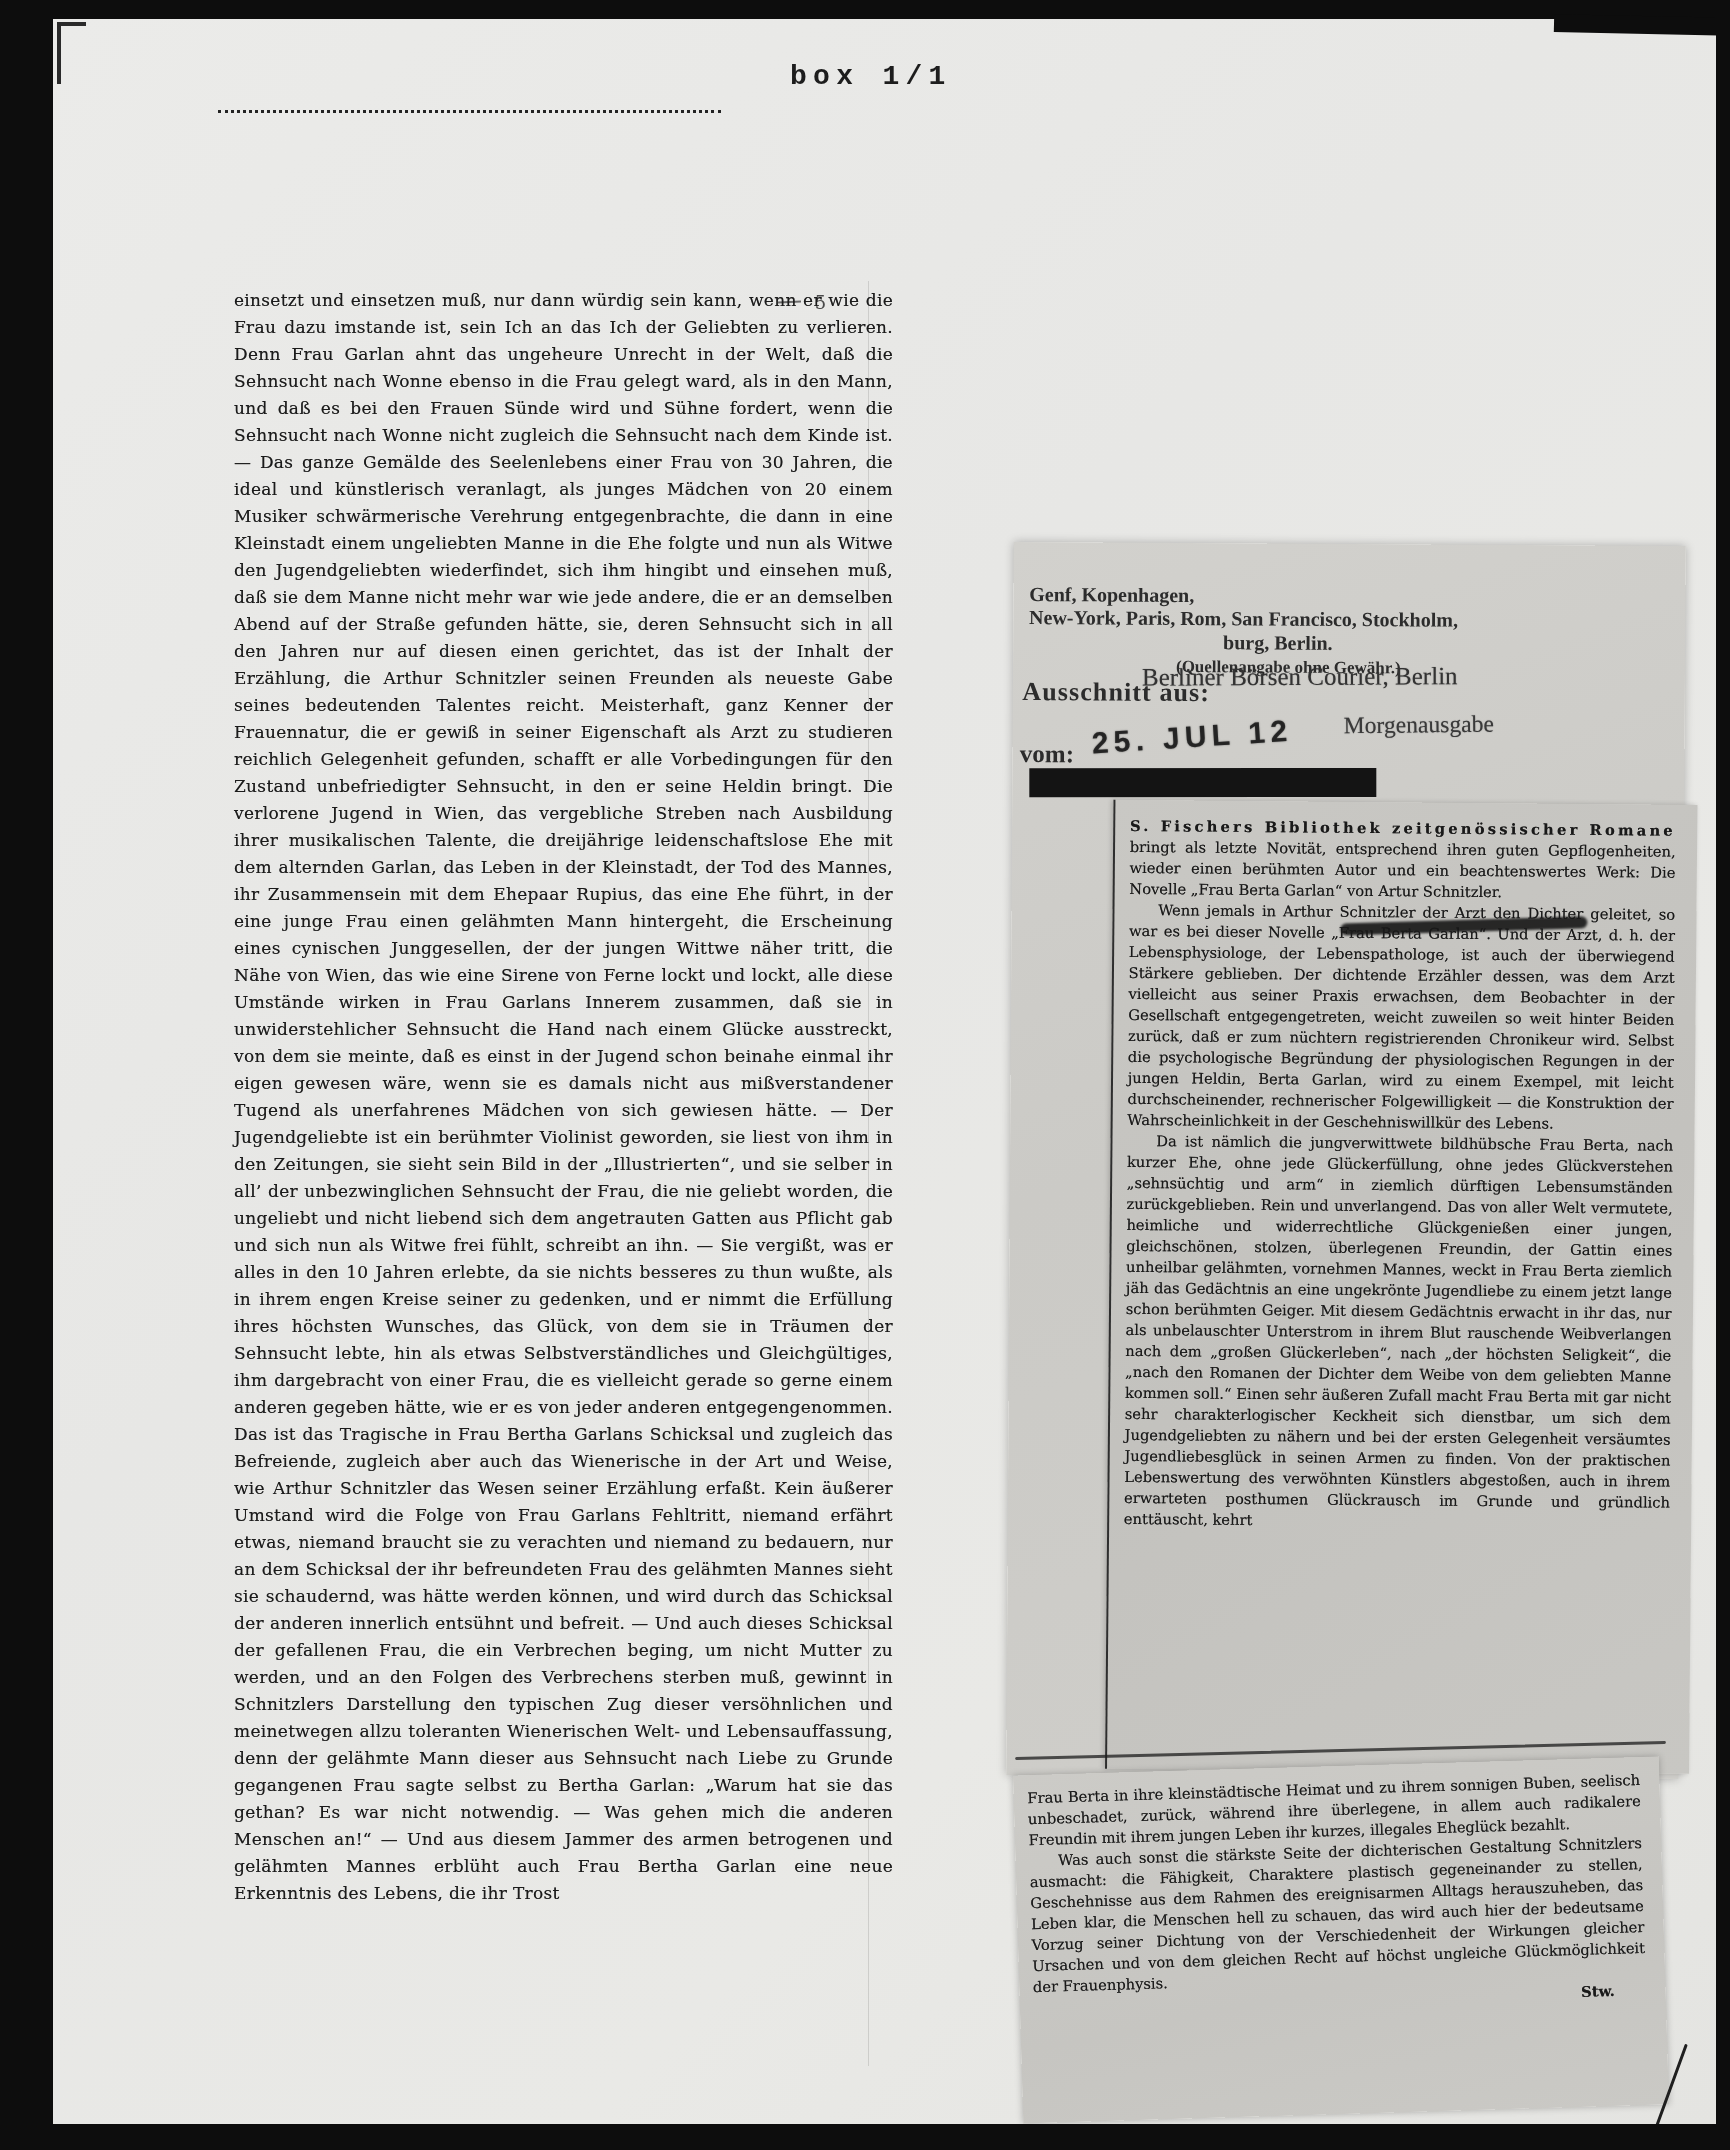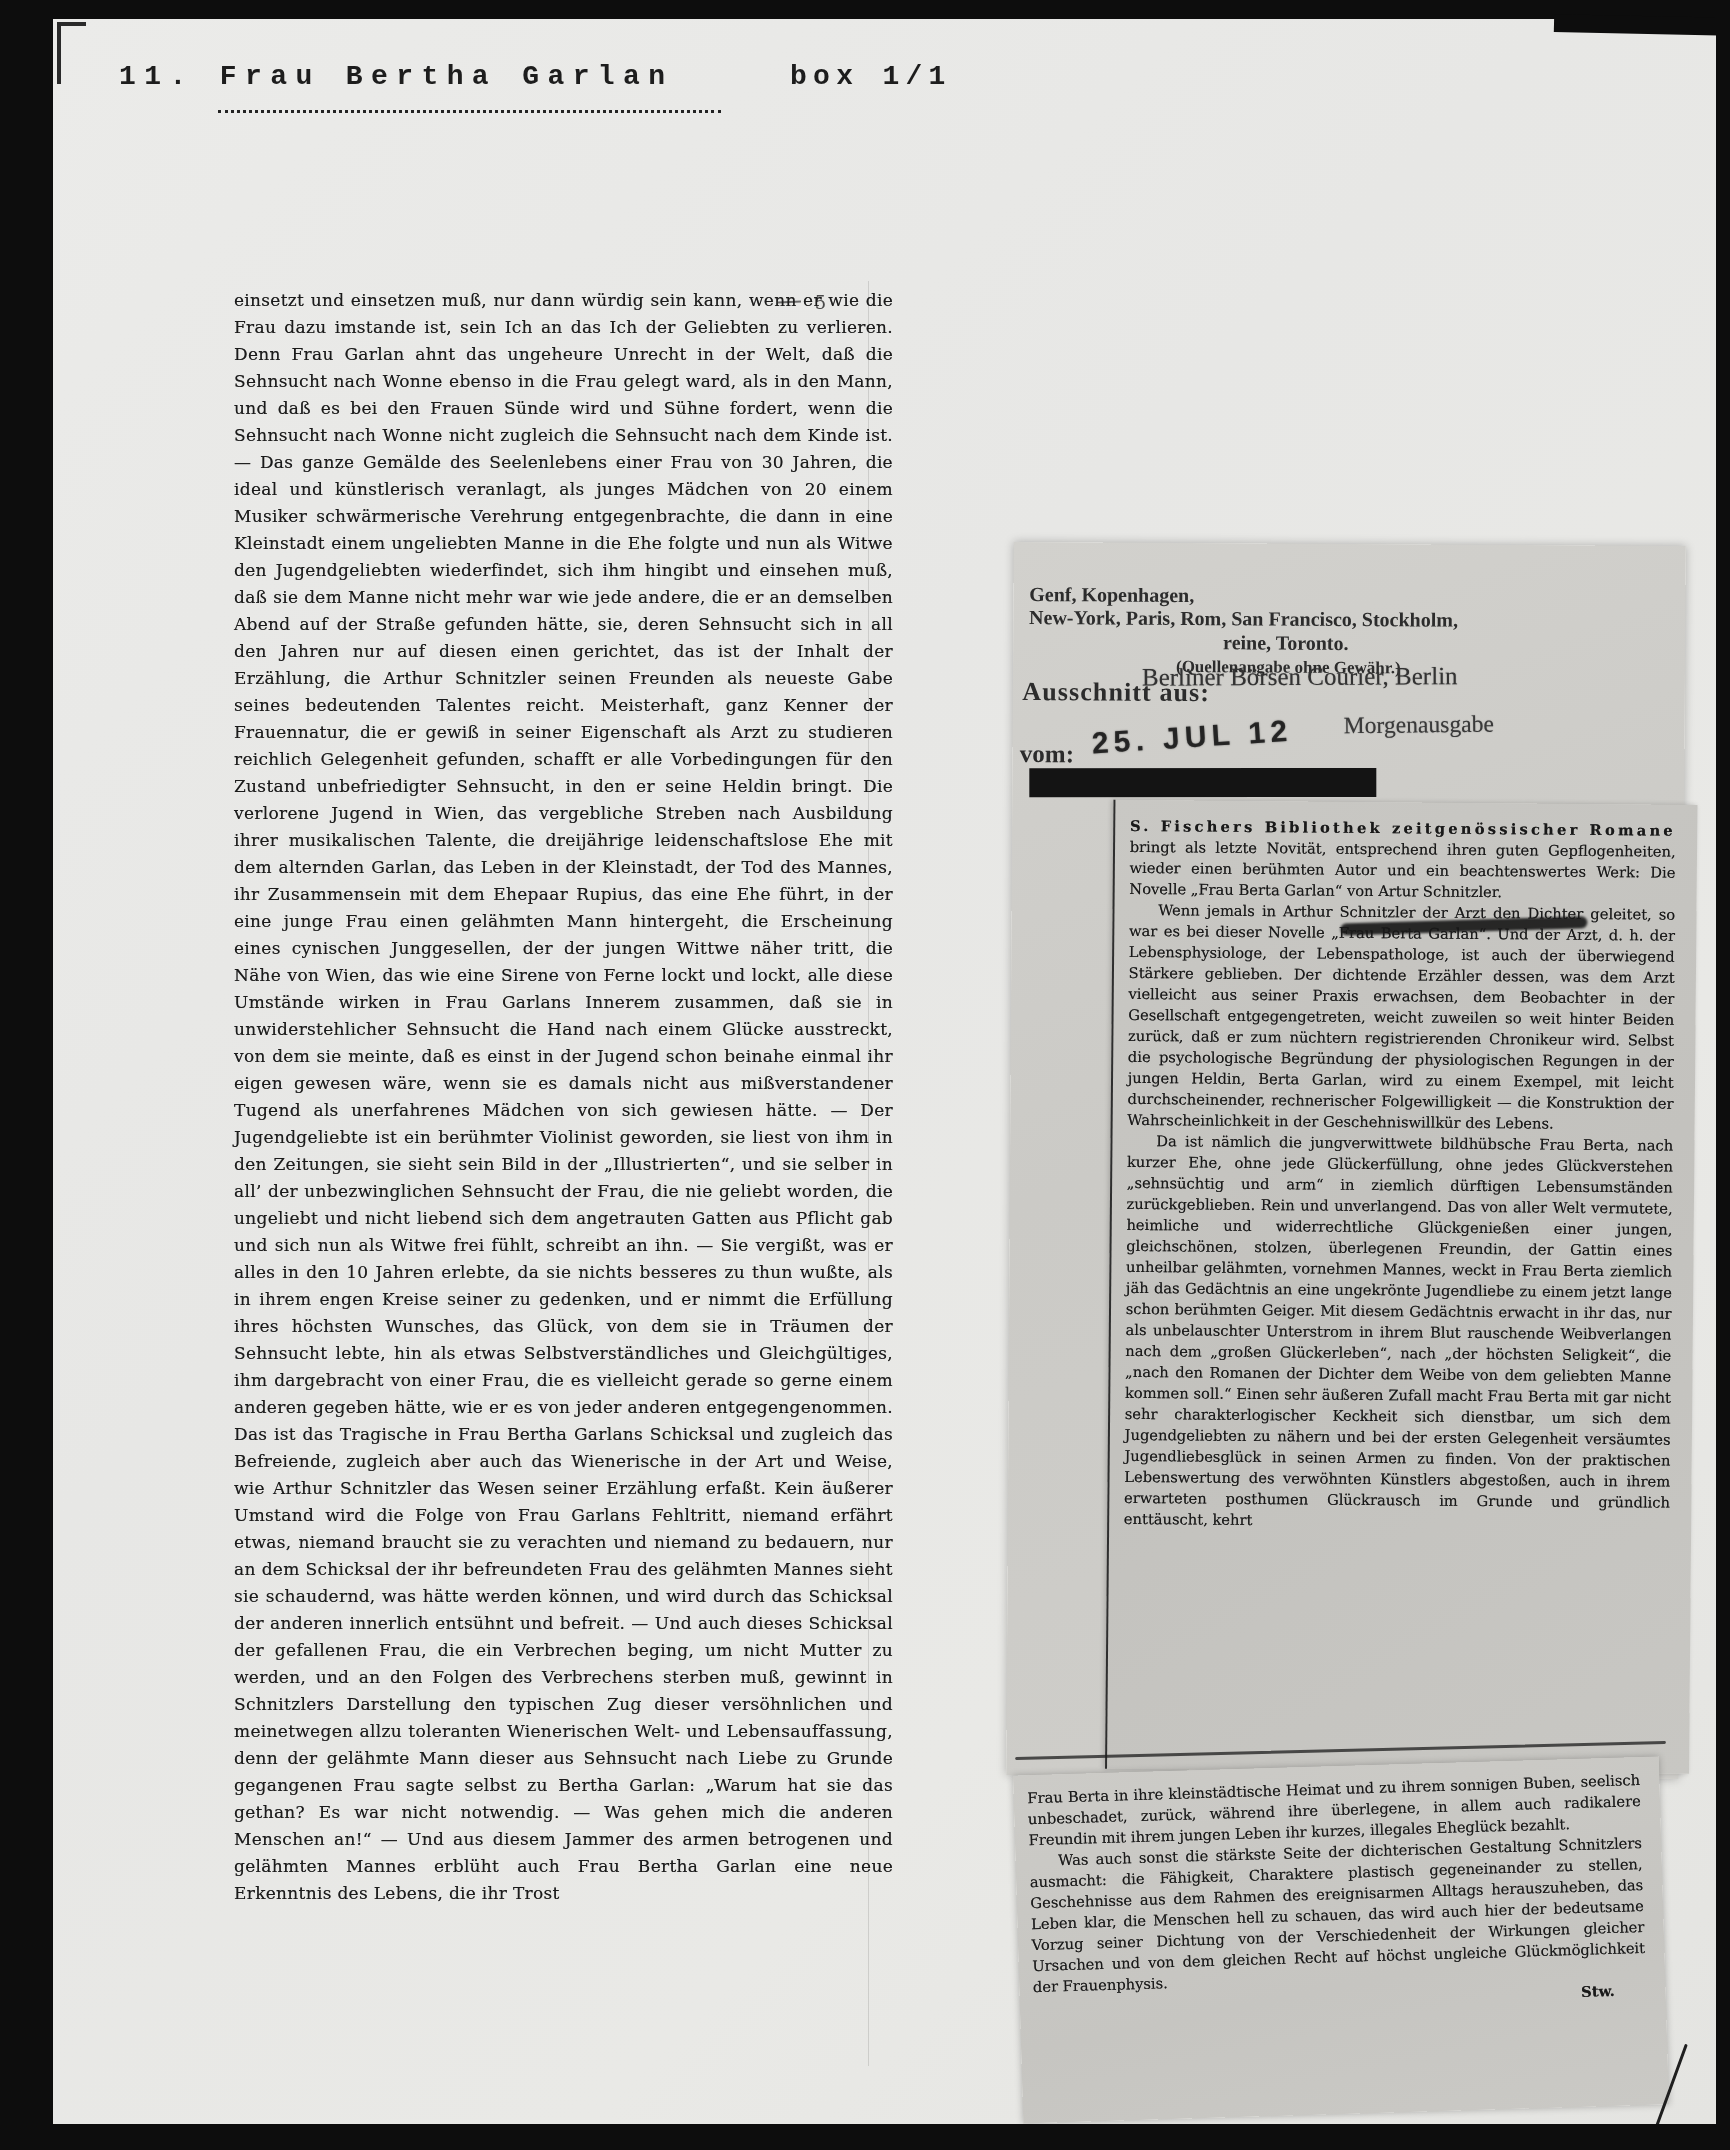--- a/index.html
+++ b/index.html
@@ -84,39 +84,38 @@
 <div class="stage">
 
   <div class="film top"></div>
   <div class="film wedge"></div>
 
   <div class="paper">
 
     <div class="corner-mark-h"></div>
     <div class="corner-mark-v"></div>
 
-    <div class="typed title">11. Frau Bertha Garlan</div>
     <div class="typed boxlabel">box 1/1</div>
     <div class="title-underline"></div>
 
     <div class="pageno"><span class="dash"></span><span>5</span></div>
 
     <div class="crease"></div>
 
     <div class="col leftcol">
       <p>einsetzt und einsetzen muß, nur dann würdig sein kann, wenn er wie die Frau dazu imstande ist, sein Ich an das Ich der Geliebten zu verlieren. Denn Frau Garlan ahnt das ungeheure Unrecht in der Welt, daß die Sehnsucht nach Wonne ebenso in die Frau gelegt ward, als in den Mann, und daß es bei den Frauen Sünde wird und Sühne fordert, wenn die Sehnsucht nach Wonne nicht zugleich die Sehnsucht nach dem Kinde ist. — Das ganze Gemälde des Seelenlebens einer Frau von 30 Jahren, die ideal und künstlerisch veranlagt, als junges Mädchen von 20 einem Musiker schwärmerische Verehrung entgegenbrachte, die dann in eine Kleinstadt einem ungeliebten Manne in die Ehe folgte und nun als Witwe den Jugendgeliebten wiederfindet, sich ihm hingibt und einsehen muß, daß sie dem Manne nicht mehr war wie jede andere, die er an demselben Abend auf der Straße gefunden hätte, sie, deren Sehnsucht sich in all den Jahren nur auf diesen einen gerichtet, das ist der Inhalt der Erzählung, die Arthur Schnitzler seinen Freunden als neueste Gabe seines bedeutenden Talentes reicht. Meisterhaft, ganz Kenner der Frauennatur, die er gewiß in seiner Eigenschaft als Arzt zu studieren reichlich Gelegenheit gefunden, schafft er alle Vorbedingungen für den Zustand unbefriedigter Sehnsucht, in den er seine Heldin bringt. Die verlorene Jugend in Wien, das vergebliche Streben nach Ausbildung ihrer musikalischen Talente, die dreijährige leidenschaftslose Ehe mit dem alternden Garlan, das Leben in der Kleinstadt, der Tod des Mannes, ihr Zusammensein mit dem Ehepaar Rupius, das eine Ehe führt, in der eine junge Frau einen gelähmten Mann hintergeht, die Erscheinung eines cynischen Junggesellen, der der jungen Wittwe näher tritt, die Nähe von Wien, das wie eine Sirene von Ferne lockt und lockt, alle diese Umstände wirken in Frau Garlans Innerem zusammen, daß sie in unwiderstehlicher Sehnsucht die Hand nach einem Glücke ausstreckt, von dem sie meinte, daß es einst in der Jugend schon beinahe einmal ihr eigen gewesen wäre, wenn sie es damals nicht aus mißverstandener Tugend als unerfahrenes Mädchen von sich gewiesen hätte. — Der Jugendgeliebte ist ein berühmter Violinist geworden, sie liest von ihm in den Zeitungen, sie sieht sein Bild in der „Illustrierten“, und sie selber in all’ der unbezwinglichen Sehnsucht der Frau, die nie geliebt worden, die ungeliebt und nicht liebend sich dem angetrauten Gatten aus Pflicht gab und sich nun als Witwe frei fühlt, schreibt an ihn. — Sie vergißt, was er alles in den 10 Jahren erlebte, da sie nichts besseres zu thun wußte, als in ihrem engen Kreise seiner zu gedenken, und er nimmt die Erfüllung ihres höchsten Wunsches, das Glück, von dem sie in Träumen der Sehnsucht lebte, hin als etwas Selbstverständliches und Gleichgültiges, ihm dargebracht von einer Frau, die es vielleicht gerade so gerne einem anderen gegeben hätte, wie er es von jeder anderen entgegengenommen. Das ist das Tragische in Frau Bertha Garlans Schicksal und zugleich das Befreiende, zugleich aber auch das Wienerische in der Art und Weise, wie Arthur Schnitzler das Wesen seiner Erzählung erfaßt. Kein äußerer Umstand wird die Folge von Frau Garlans Fehltritt, niemand erfährt etwas, niemand braucht sie zu verachten und niemand zu bedauern, nur an dem Schicksal der ihr befreundeten Frau des gelähmten Mannes sieht sie schaudernd, was hätte werden können, und wird durch das Schicksal der anderen innerlich entsühnt und befreit. — Und auch dieses Schicksal der gefallenen Frau, die ein Verbrechen beging, um nicht Mutter zu werden, und an den Folgen des Verbrechens sterben muß, gewinnt in Schnitzlers Darstellung den typischen Zug dieser versöhnlichen und meinetwegen allzu toleranten Wienerischen Welt- und Lebensauffassung, denn der gelähmte Mann dieser aus Sehnsucht nach Liebe zu Grunde gegangenen Frau sagte selbst zu Bertha Garlan: „Warum hat sie das gethan? Es war nicht notwendig. — Was gehen mich die anderen Menschen an!“ — Und aus diesem Jammer des armen betrogenen und gelähmten Mannes erblüht auch Frau Bertha Garlan eine neue Erkenntnis des Lebens, die ihr Trost</p>
     </div>
 
     <div class="col rightcol">
     </div>
 
     <div class="backing">
       <div class="form-small agency1">Genf, Kopenhagen,</div>
       <div class="form-small agency2">New-York, Paris, Rom, San Francisco, Stockholm,</div>
-      <div class="form-small agency3">reine, Toronto.</div>
+      <div class="form-small agency3">burg, Berlin.</div>
       <div class="form-small agency-note">(Quellenangabe ohne Gewähr.)</div>
       <div class="form-small cutlabel">Ausschnitt aus:</div>
       <div class="sourcename">Berliner Börsen Courier, Berlin</div>
       <div class="edition">Morgenausgabe</div>
       <div class="form-small vomlabel">vom:</div>
       <div class="datestamp">25. JUL 12</div>
       <div class="redaction"></div>
 
       <div class="newsclip">
         <div class="ink-underline"></div>

